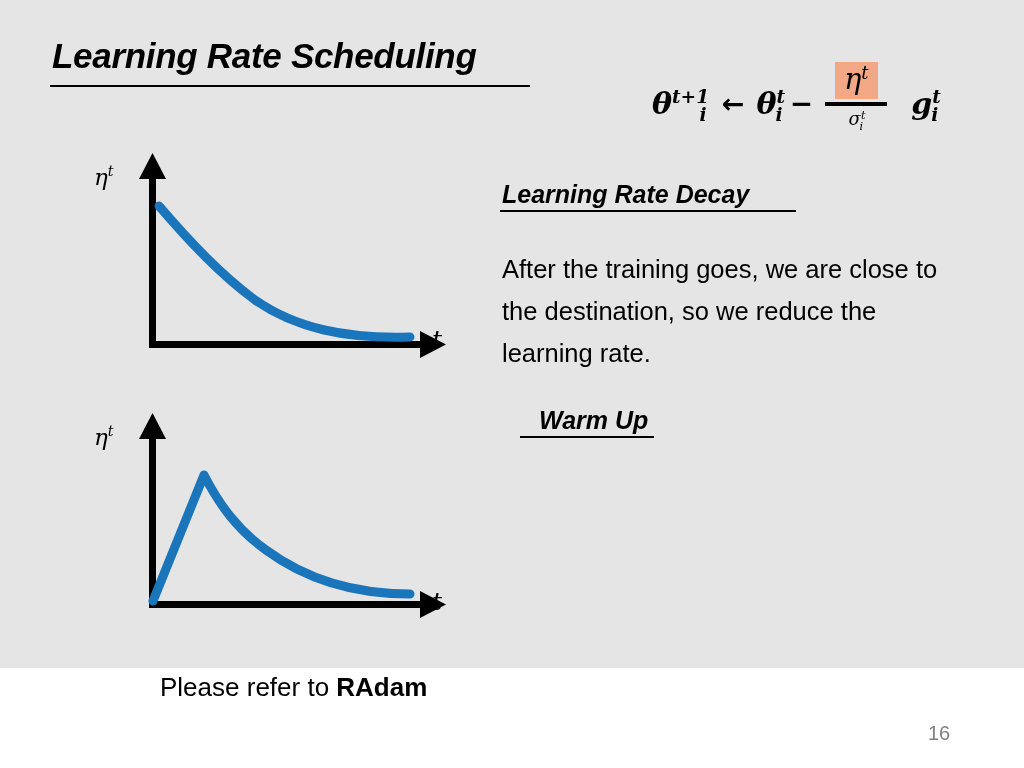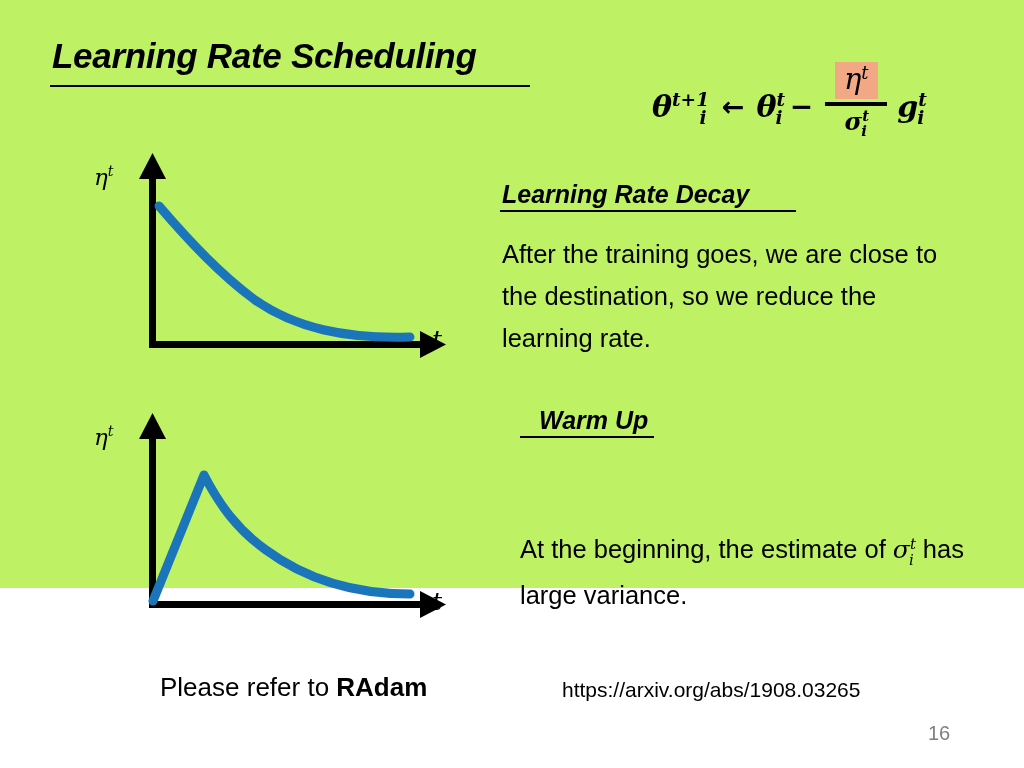--- a/index.html
+++ b/index.html
@@ -12,22 +12,22 @@
     height: 768px;
     position: relative;
     overflow: hidden;
     font-family: "Liberation Sans", sans-serif;
     color: #000000;
   }
   .slide {
     position: absolute;
     left: 0; top: 0;
     width: 1024px;
-    height: 588px;
-    background: #bef264;
+    height: 668px;
+    background: #e5e5e5;
   }
 
   
   .slide-title {
     position: absolute;
     left: 52px;
     top: 36px;
     font-size: 35px;
     font-weight: bold;
     font-style: italic;
@@ -114,27 +114,27 @@
     top: -20px;
     margin-bottom: -18px;
   }
   .frac-bar {
     width: 62px;
     height: 4px;
     background: #000000;
     margin: 1px 0 2px 0;
   }
   .frac-den {
-    font-size: 24px;
-    font-weight: bold;
+    font-size: 18px;
+    font-weight: normal;
     font-style: italic;
     line-height: 1;
     padding-top: 2px;
   }
-  .g-term { margin-left: 6px; }
+  .g-term { margin-left: 20px; }
 
   
   .chart { position: absolute; }
   .chart svg { display: block; }
   .axis-label {
     position: absolute;
     font-family: "DejaVu Serif", serif;
     font-style: italic;
     font-size: 23px;
     color: #000;
@@ -189,21 +189,21 @@
     font-style: italic;
     font-size: 15px;
     position: relative;
     top: 7px;
     left: -7px;
     margin-right: -5px;
   }
 
   #head-decay { left: 502px; top: 180px; font-style: italic; }
   #rule-decay { left: 500px; top: 210px; width: 296px; }
-  #text-decay { left: 502px; top: 233px; width: 450px; }
+  #text-decay { left: 502px; top: 248px; width: 450px; }
 
   #head-warm  { left: 539px; top: 406px; }
   #rule-warm  { left: 520px; top: 436px; width: 134px; }
   #text-warm1 { left: 520px; top: 462px; width: 450px; }
   #text-warm2 { left: 520px; top: 528px; width: 450px; }
 
   
   .refer {
     position: absolute;
     left: 160px;
@@ -285,19 +285,17 @@
     <div class="axis-label lbl-y-warm"><span>η</span><span class="sup2">t</span></div>
     <div class="axis-label lbl-x-warm">t</div>
   </div>
 
   <div class="sec-head" id="head-decay">Learning Rate Decay</div>
   <div class="sec-rule" id="rule-decay"></div>
   <div class="body-text" id="text-decay">After the training goes, we are close to the destination, so we reduce the learning rate.</div>
 
   <div class="sec-head" id="head-warm">Warm Up</div>
   <div class="sec-rule" id="rule-warm"></div>
-  <div class="body-text" id="text-warm2"><span>At the beginning, the estimate of </span><span class="sigma">σ</span><span class="sg-sup">t</span><span class="sg-sub">i</span><span> has large variance.</span></div>
 
   <div class="refer"><span>Please refer to </span><b>RAdam</b></div>
-  <div class="url">https://arxiv.org/abs/1908.03265</div>
   <div class="page-num">16</div>
 
 </div>
 
 </body></html>

